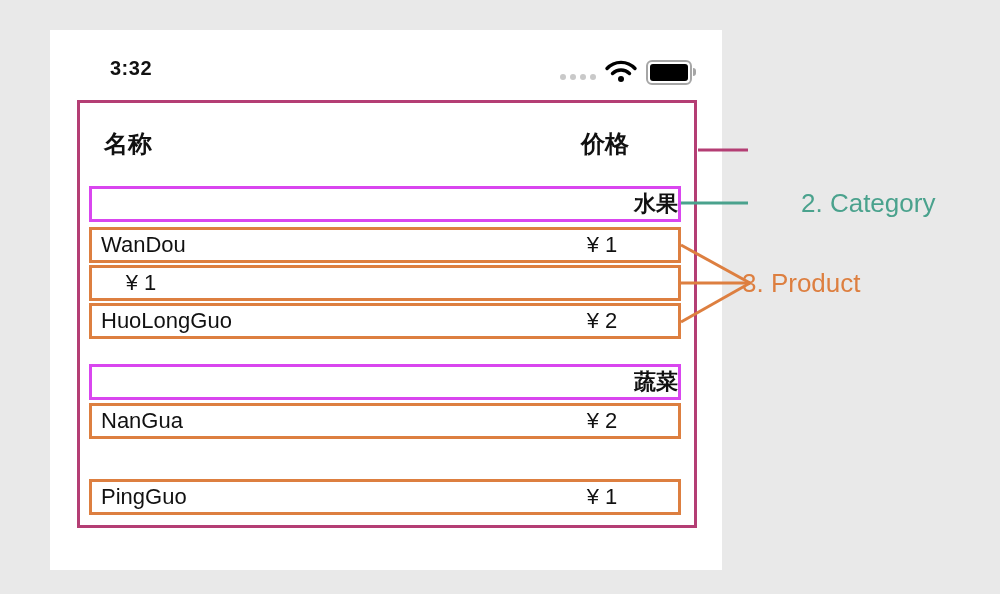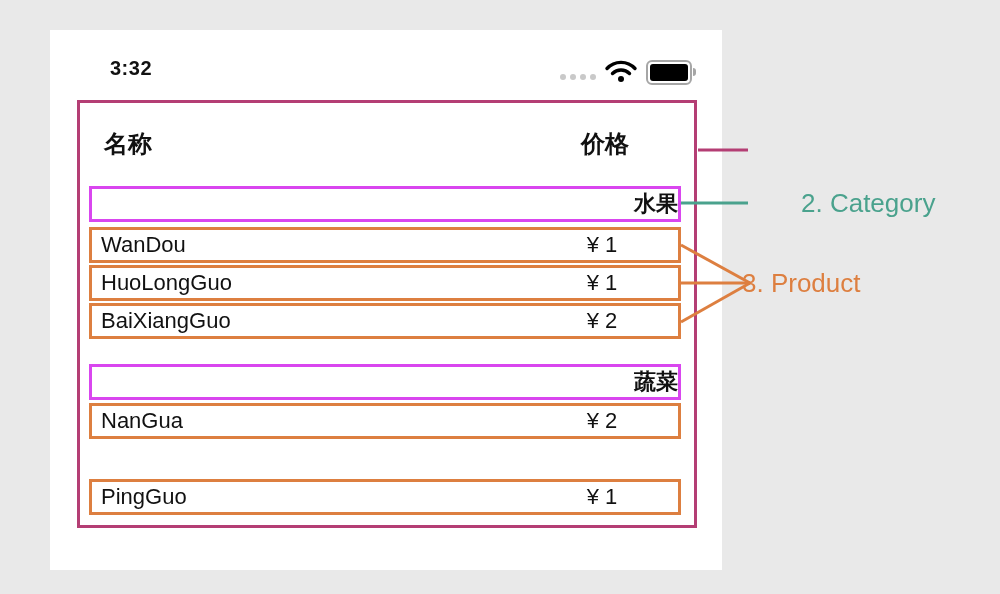--- a/index.html
+++ b/index.html
@@ -73,25 +73,24 @@
     </div>
 
     <div class="row category" style="top:83px">
       <span class="row-text cat-label">水果</span>
     </div>
     <div class="row product" style="top:124px">
       <span class="row-text">WanDou</span>
       <span class="price">¥ 1</span>
     </div>
     <div class="row product" style="top:162px">
-      <span class="row-text">HuoLongGuo</span>
       <span class="price">¥ 1</span>
     </div>
     <div class="row product" style="top:200px">
-      <span class="row-text">BaiXiangGuo</span>
+      <span class="row-text">HuoLongGuo</span>
       <span class="price">¥ 2</span>
     </div>
 
     <div class="row category" style="top:261px">
       <span class="row-text cat-label">蔬菜</span>
     </div>
     <div class="row product" style="top:300px">
       <span class="row-text">NanGua</span>
       <span class="price">¥ 2</span>
     </div>

